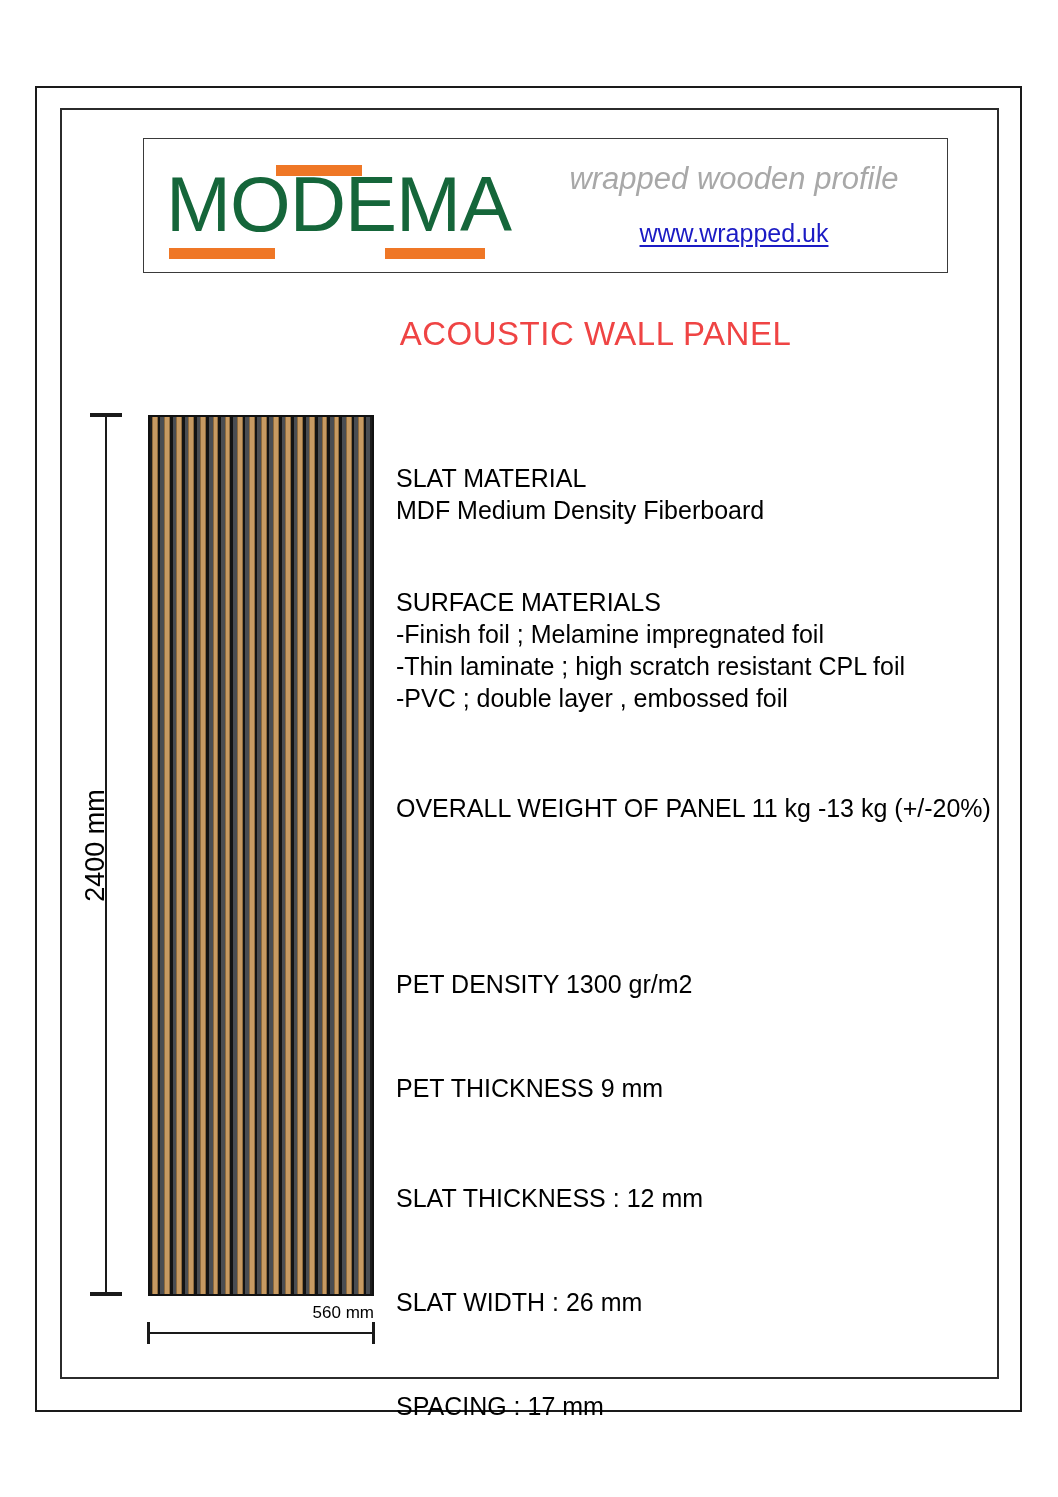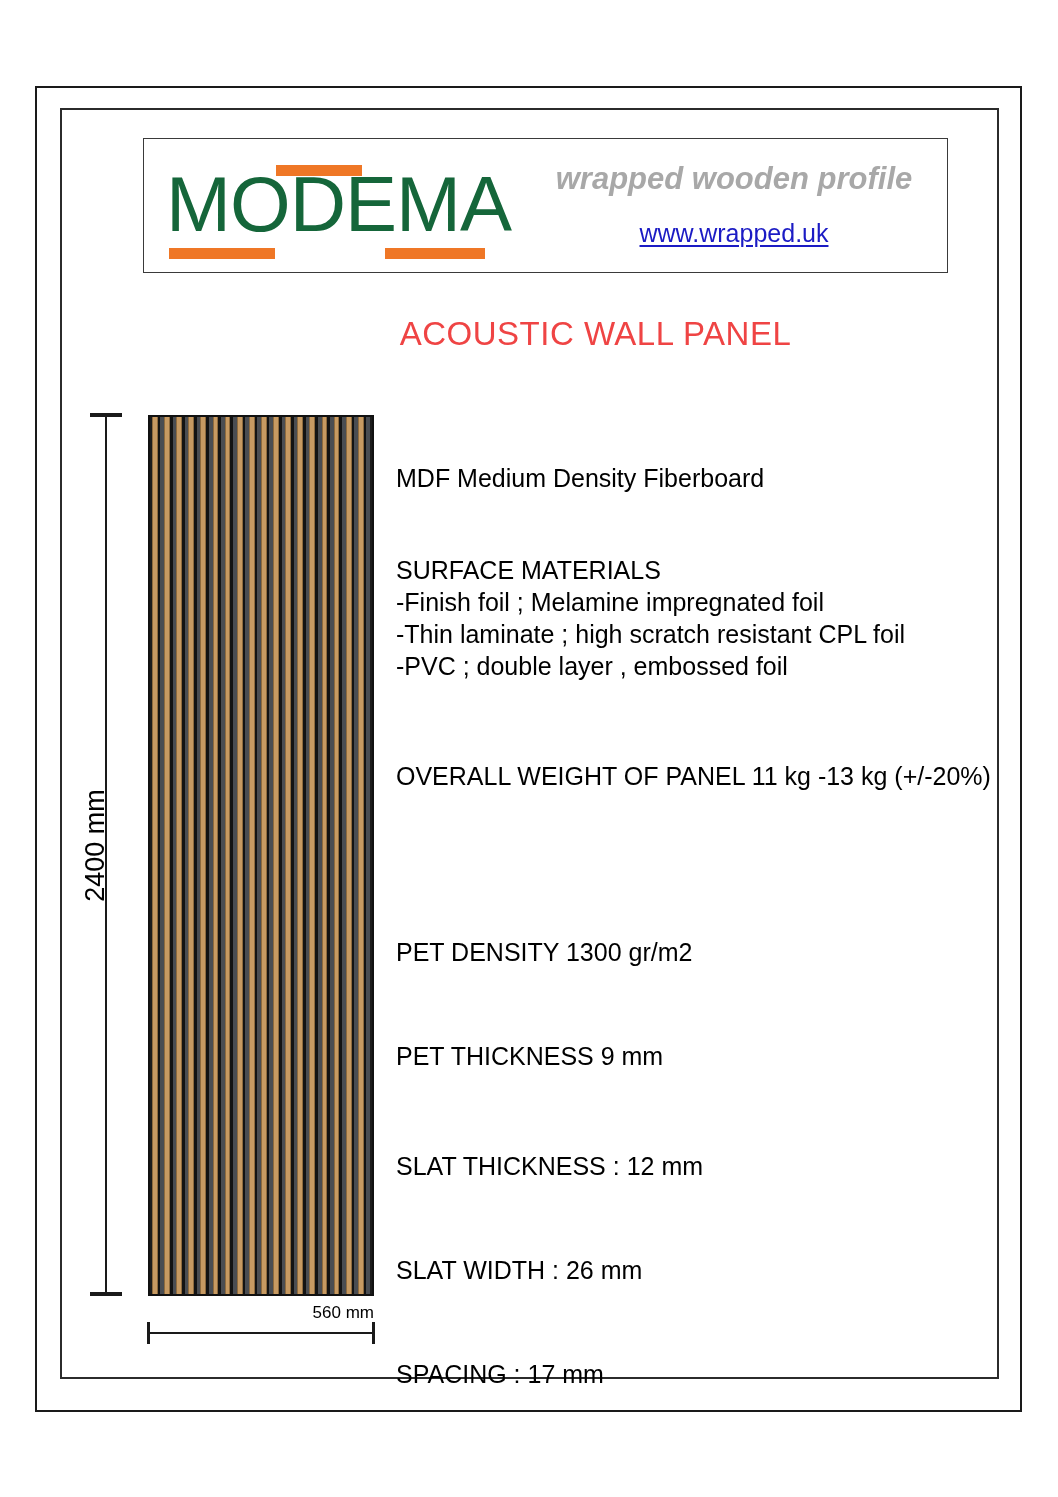--- a/index.html
+++ b/index.html
@@ -83,21 +83,21 @@
   .bar-ma  { left: 219px; top: 97px; width: 100px; }
 
   .tagline {
     position: absolute;
     left: 390px;
     top: 22px;
     width: 400px;
     text-align: center;
     font-size: 31px;
     font-style: italic;
-    font-weight: 700;
+    font-weight: 400;
     color: #a8a8a8;
     white-space: nowrap;
   }
   .weblink {
     position: absolute;
     left: 390px;
     top: 80px;
     width: 400px;
     text-align: center;
     font-size: 25px;
@@ -404,20 +404,21 @@
   <div class="dim-v-label">2400 mm</div>
 
   <div class="dim-h-label">560 mm</div>
   <div class="dim-h-line"></div>
   <div class="dim-h-cap dim-h-cap-l"></div>
   <div class="dim-h-cap dim-h-cap-r"></div>
 
   <div class="spec-col">
 
     <div class="spec-block">
+      <div class="spec-line">SLAT MATERIAL</div>
       <div class="spec-line">MDF Medium Density Fiberboard</div>
     </div>
 
     <div class="sp-gap-lg"></div>
 
     <div class="spec-block">
       <div class="spec-line">SURFACE MATERIALS</div>
       <div class="spec-line">-Finish foil ; Melamine impregnated foil</div>
       <div class="spec-line">-Thin laminate ; high scratch resistant CPL foil</div>
       <div class="spec-line">-PVC ; double layer , embossed foil</div>

